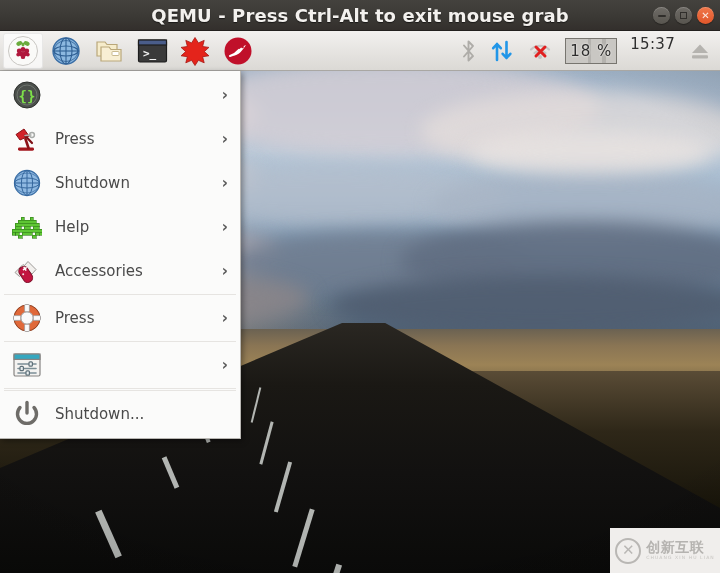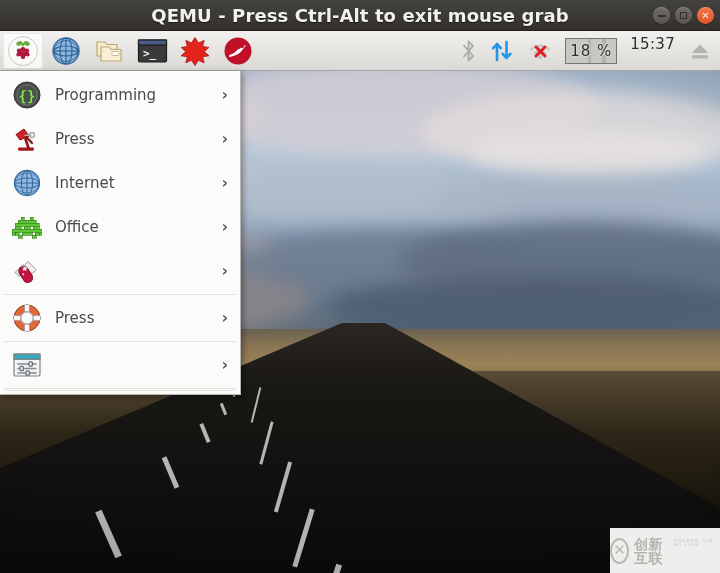--- a/index.html
+++ b/index.html
@@ -86,21 +86,21 @@
     pointer-events:none;}
 
   
   #watermark{
     position:absolute;right:0;bottom:0;width:110px;height:45px;
     background:#f0eeec;display:flex;align-items:center;justify-content:center;gap:5px;
   }
   #wm-logo{width:26px;height:26px;border-radius:50%;border:2.5px solid #b9b7b4;
            display:flex;align-items:center;justify-content:center;box-sizing:border-box;}
   #wm-logo span{color:#b9b7b4;font-size:15px;font-weight:bold;line-height:1;}
-  #wm-texts{display:flex;flex-direction:row;line-height:1;}
+  #wm-texts{display:flex;flex-direction:column;line-height:1;}
   #wm-main{font-size:14px;color:#b5b3b0;font-weight:bold;letter-spacing:.5px;}
   #wm-sub{font-size:4.5px;color:#c6c4c1;letter-spacing:1.1px;margin-top:2px;}
 
   
   #appmenu{
     position:absolute;left:0;top:71px;width:241px;
     background:#fbfbfa;border:1px solid #b8b6b2;border-left:none;border-top:none;
     box-shadow:2px 2px 6px rgba(0,0,0,.38);
     box-sizing:border-box;padding:2px 0 2px 0;
   }
@@ -315,21 +315,20 @@
   <div id="appmenu">
 
     <div class="mi">
       <span class="ico">
         <svg width="30" height="30" viewBox="0 0 30 30">
           <circle cx="15" cy="15" r="13" fill="#4b4f4b" stroke="#2e312e" stroke-width="1"></circle>
           <circle cx="15" cy="15" r="10" fill="none" stroke="#6d736d" stroke-width="1"></circle>
           <text x="15" y="20.5" text-anchor="middle" font-family="DejaVu Sans Mono, monospace" font-size="14" font-weight="bold" fill="#7ee04a">{}</text>
         </svg>
       </span>
-      <span class="lbl">Programming</span>
       <span class="chev">›</span>
     </div>
 
     <div class="mi">
       <span class="ico">
         <svg width="30" height="30" viewBox="0 0 30 30">
           <path d="M4 10.5l8-5.5 5 7-9 4z" fill="#d2232a" stroke="#8d1218" stroke-width="1" stroke-linejoin="round"></path>
           <path d="M13 11.5l7 7.5" stroke="#7e1015" stroke-width="2.2" stroke-linecap="round"></path>
           <path d="M13 11.5l6-.5" stroke="#b0b3b0" stroke-width="1.6" stroke-linecap="round"></path>
           <circle cx="20" cy="11" r="2.4" fill="none" stroke="#a8aba8" stroke-width="1.5"></circle>
@@ -345,21 +344,21 @@
       <span class="ico">
         <svg width="30" height="30" viewBox="0 0 30 30">
           <circle cx="15" cy="15" r="12.5" fill="#8fb9e2" stroke="#3a6ea5" stroke-width="1.3"></circle>
           <ellipse cx="15" cy="15" rx="5.6" ry="12.5" fill="none" stroke="#35679d" stroke-width="1"></ellipse>
           <ellipse cx="15" cy="15" rx="12.5" ry="5" fill="none" stroke="#35679d" stroke-width="1"></ellipse>
           <ellipse cx="15" cy="15" rx="12.5" ry="10" fill="none" stroke="#35679d" stroke-width=".7"></ellipse>
           <line x1="2.5" y1="15" x2="27.5" y2="15" stroke="#35679d" stroke-width="1"></line>
           <line x1="15" y1="2.5" x2="15" y2="27.5" stroke="#35679d" stroke-width="1"></line>
         </svg>
       </span>
-      <span class="lbl">Internet</span>
+      <span class="lbl">Shutdown</span>
       <span class="chev">›</span>
     </div>
 
     <div class="mi">
       <span class="ico">
         <svg width="30" height="24" viewBox="0 0 30 24" shape-rendering="crispEdges">
           <g fill="#5ec634" stroke="#2f7a17" stroke-width=".6">
             <rect x="9" y="2" width="3" height="3"></rect>
               <rect x="18" y="2" width="3" height="3"></rect>
             <rect x="6" y="5" width="18" height="3"></rect>
@@ -371,37 +370,38 @@
             <rect x="3" y="17" width="4" height="3"></rect>
               <rect x="23" y="17" width="4" height="3"></rect>
             <rect x="10" y="17" width="10" height="3"></rect>
             <rect x="0" y="17" width="3" height="3"></rect>
               <rect x="27" y="17" width="3" height="3"></rect>
             <rect x="6" y="20" width="4" height="3"></rect>
               <rect x="20" y="20" width="4" height="3"></rect>
           </g>
         </svg>
       </span>
-      <span class="lbl">Office</span>
+      <span class="lbl">Help</span>
       <span class="chev">›</span>
     </div>
 
     <div class="mi">
       <span class="ico">
         <svg width="30" height="30" viewBox="0 0 30 30">
           <path d="M3 16.5l8-8 4.5 4-8 8z" fill="#eceae7" stroke="#9d9b97" stroke-width="1" stroke-linejoin="round"></path>
           <path d="M16 5.5l8 8-4 4.5-8-8z" fill="#f2f0ed" stroke="#9d9b97" stroke-width="1" stroke-linejoin="round"></path>
           <rect x="9" y="10" width="9.5" height="17" rx="4.4" transform="rotate(-33 13.7 18.5)" fill="#c2143f" stroke="#80112b" stroke-width="1"></rect>
           <g fill="#fff">
             <rect x="12.2" y="10.4" width="1.5" height="4.6" rx=".4" transform="rotate(-33 13 12.7)"></rect>
             <rect x="10.6" y="11.9" width="4.6" height="1.5" rx=".4" transform="rotate(-33 13 12.7)"></rect>
           </g>
           <circle cx="11.2" cy="18.3" r="1" fill="#f0dde2"></circle>
         </svg>
       </span>
+      <span class="lbl">Accessories</span>
       <span class="chev">›</span>
     </div>
 
     <div class="sep"></div>
 
     <div class="mi">
       <span class="ico">
         <svg width="30" height="30" viewBox="0 0 30 30">
           <circle cx="15" cy="15" r="13" fill="#e0693a" stroke="#8d3d1d" stroke-width="1"></circle>
           <circle cx="15" cy="15" r="6.2" fill="#fafafa" stroke="#9b9b9b" stroke-width="1"></circle>
@@ -437,16 +437,26 @@
         </svg>
       </span>
       <span class="chev">›</span>
     </div>
 
     <div class="sep"></div>
 
 
     <div class="sep"></div>
 
+    <div class="mi">
+      <span class="ico">
+        <svg width="30" height="30" viewBox="0 0 30 30">
+          <path d="M8 8.5a9.5 9.5 0 1 0 14 0" fill="none" stroke="#6e6c68" stroke-width="3.4" stroke-linecap="round"></path>
+          <line x1="15" y1="3.5" x2="15" y2="14" stroke="#6e6c68" stroke-width="3.4" stroke-linecap="round"></line>
+        </svg>
+      </span>
+      <span class="lbl">Shutdown...</span>
+      <span class="chev"></span>
+    </div>
 
   </div>
 
 </div>
 
 </body></html>

